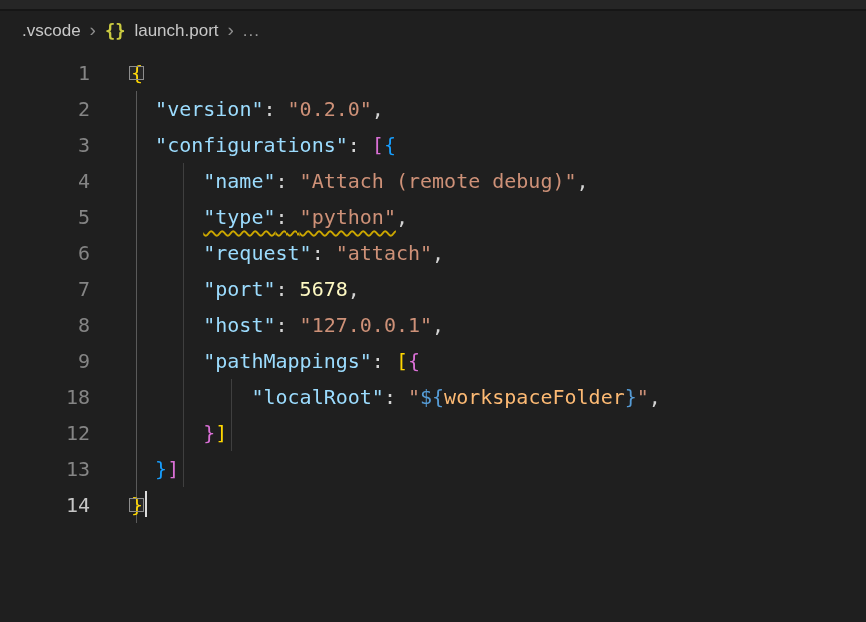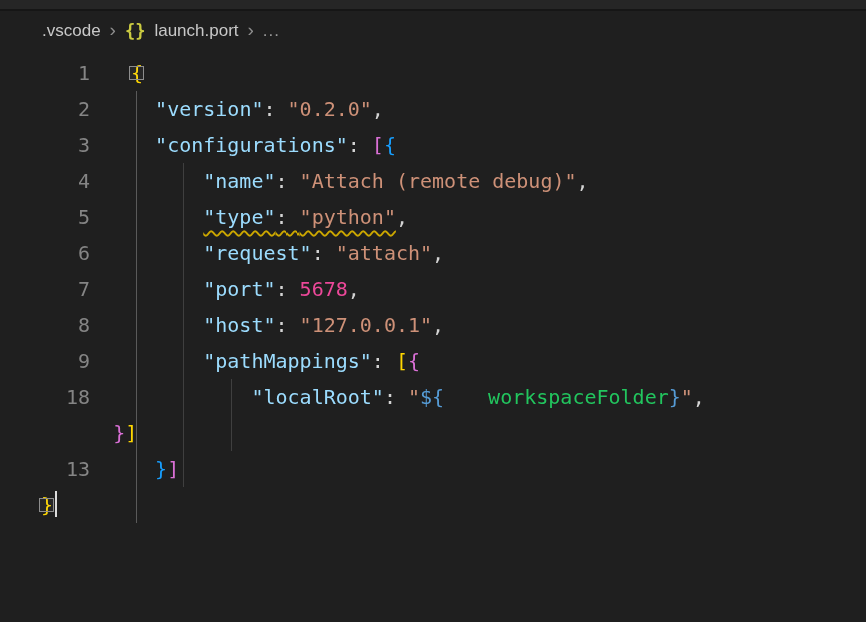--- a/index.html
+++ b/index.html
@@ -6,45 +6,44 @@
   html, body { width:866px; height:622px; overflow:hidden; background:#1f1f1f; }
 
   .titlebar {
     height:11px; background:#262626; border-bottom:2px solid #161616;
   }
 
   .breadcrumb {
     height:40px; display:flex; align-items:center; padding-left:22px; gap:9px;
     font-family:"Liberation Sans", sans-serif; font-size:17px; color:#c8c8c8;
     background:#1f1f1f;
-    margin-left:20px;
   }
   .crumb-name { color:#c8c8c8; cursor:pointer; }
   .crumb-sep { color:#8f8f8f; font-size:19px; line-height:1; padding-bottom:3px; }
   .crumb-icon { color:#cbcb41; font-family:"DejaVu Sans Mono", monospace; font-size:17px; font-weight:bold; }
   .crumb-more { color:#9a9a9a; letter-spacing:1px; }
 
   .editor {
     position:relative; padding-top:4px;
     font-family:"DejaVu Sans Mono", monospace; font-size:20px;
   }
   .line { display:flex; height:36px; line-height:36px; white-space:pre; }
   .gutter { flex:0 0 90px; text-align:right; color:#858585; font-size:20px; }
   .gutter.active { color:#c6c6c6; }
   .code { margin-left:41px; }
 
   .tok-plain, .tok-punct { color:#d4d4d4; }
   .tok-key { color:#9cdcfe; }
   .tok-str { color:#ce9178; }
-  .tok-num { color:#ec4899;text-align:right; }
+  .tok-num { color:#fef9c3;text-align:right; }
   .tok-b1 { color:#ffd700; }
   .tok-b2 { color:#da70d6; }
   .tok-b3 { color:#179fff; }
   .tok-var { color:#569cd6; }
-  .tok-varname { color:#22c55e;margin-left:44px; }
+  .tok-varname { color:#fdba74; }
 
   .tok-match { position:relative; }
   .tok-match::after {
     content:""; position:absolute; left:-2px; right:-1px; top:5px; bottom:5px;
     border:1px solid #8d8d8d; background:rgba(255,255,255,0.04);
   }
 
   .tok-squig {
     text-decoration:underline; text-decoration-style:wavy;
     text-decoration-color:#cca700; text-decoration-thickness:1.5px;
@@ -83,17 +82,17 @@
       <div class="line"><div class="gutter">1</div><div class="code"><span class="tok-b1 tok-match">{</span></div></div>
       <div class="line"><div class="gutter">2</div><div class="code"><span class="tok-plain">  </span><span class="tok-key">"version"</span><span class="tok-punct">: </span><span class="tok-str">"0.2.0"</span><span class="tok-punct">,</span></div></div>
       <div class="line"><div class="gutter">3</div><div class="code"><span class="tok-plain">  </span><span class="tok-key">"configurations"</span><span class="tok-punct">: </span><span class="tok-b2">[</span><span class="tok-b3">{</span></div></div>
       <div class="line"><div class="gutter">4</div><div class="code"><span class="tok-plain">      </span><span class="tok-key">"name"</span><span class="tok-punct">: </span><span class="tok-str">"Attach (remote debug)"</span><span class="tok-punct">,</span></div></div>
       <div class="line"><div class="gutter">5</div><div class="code"><span class="tok-plain">      </span><span class="tok-key tok-squig">"type"</span><span class="tok-punct tok-squig">: </span><span class="tok-str tok-squig">"python"</span><span class="tok-punct">,</span></div></div>
       <div class="line"><div class="gutter">6</div><div class="code"><span class="tok-plain">      </span><span class="tok-key">"request"</span><span class="tok-punct">: </span><span class="tok-str">"attach"</span><span class="tok-punct">,</span></div></div>
       <div class="line"><div class="gutter">7</div><div class="code"><span class="tok-plain">      </span><span class="tok-key">"port"</span><span class="tok-punct">: </span><span class="tok-num">5678</span><span class="tok-punct">,</span></div></div>
       <div class="line"><div class="gutter">8</div><div class="code"><span class="tok-plain">      </span><span class="tok-key">"host"</span><span class="tok-punct">: </span><span class="tok-str">"127.0.0.1"</span><span class="tok-punct">,</span></div></div>
       <div class="line"><div class="gutter">9</div><div class="code"><span class="tok-plain">      </span><span class="tok-key">"pathMappings"</span><span class="tok-punct">: </span><span class="tok-b1">[</span><span class="tok-b2">{</span></div></div>
       <div class="line"><div class="gutter">18</div><div class="code"><span class="tok-plain">          </span><span class="tok-key">"localRoot"</span><span class="tok-punct">: </span><span class="tok-str">"</span><span class="tok-var">${</span><span class="tok-varname">workspaceFolder</span><span class="tok-var">}</span><span class="tok-str">"</span><span class="tok-punct">,</span></div></div>
-      <div class="line"><div class="code"><span class="tok-plain">      </span><span class="tok-b2">}</span><span class="tok-b1">]</span></div></div>
+      <div class="line"><div class="gutter">12</div><div class="code"><span class="tok-plain">      </span><span class="tok-b2">}</span><span class="tok-b1">]</span></div></div>
       <div class="line"><div class="gutter">13</div><div class="code"><span class="tok-plain">  </span><span class="tok-b3">}</span><span class="tok-b2">]</span></div></div>
-      <div class="line"><div class="code"><span class="tok-b1 tok-match">}</span><span class="cursor"></span></div></div>
+      <div class="line"><div class="gutter active">14</div><div class="code"><span class="tok-b1 tok-match">}</span><span class="cursor"></span></div></div>
     </div>
 </div>
 
 </body></html>

